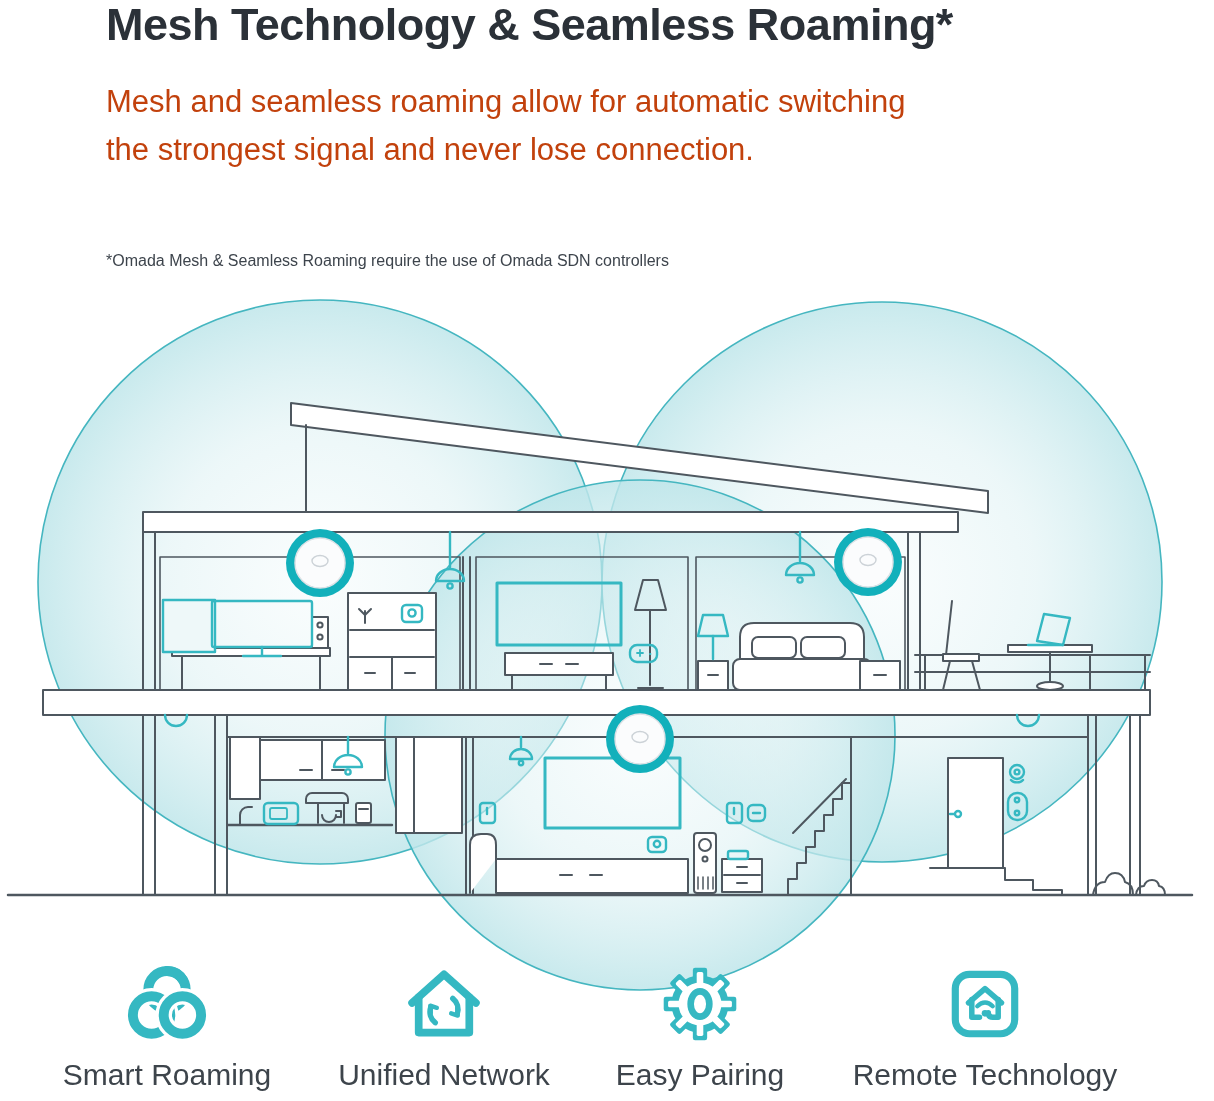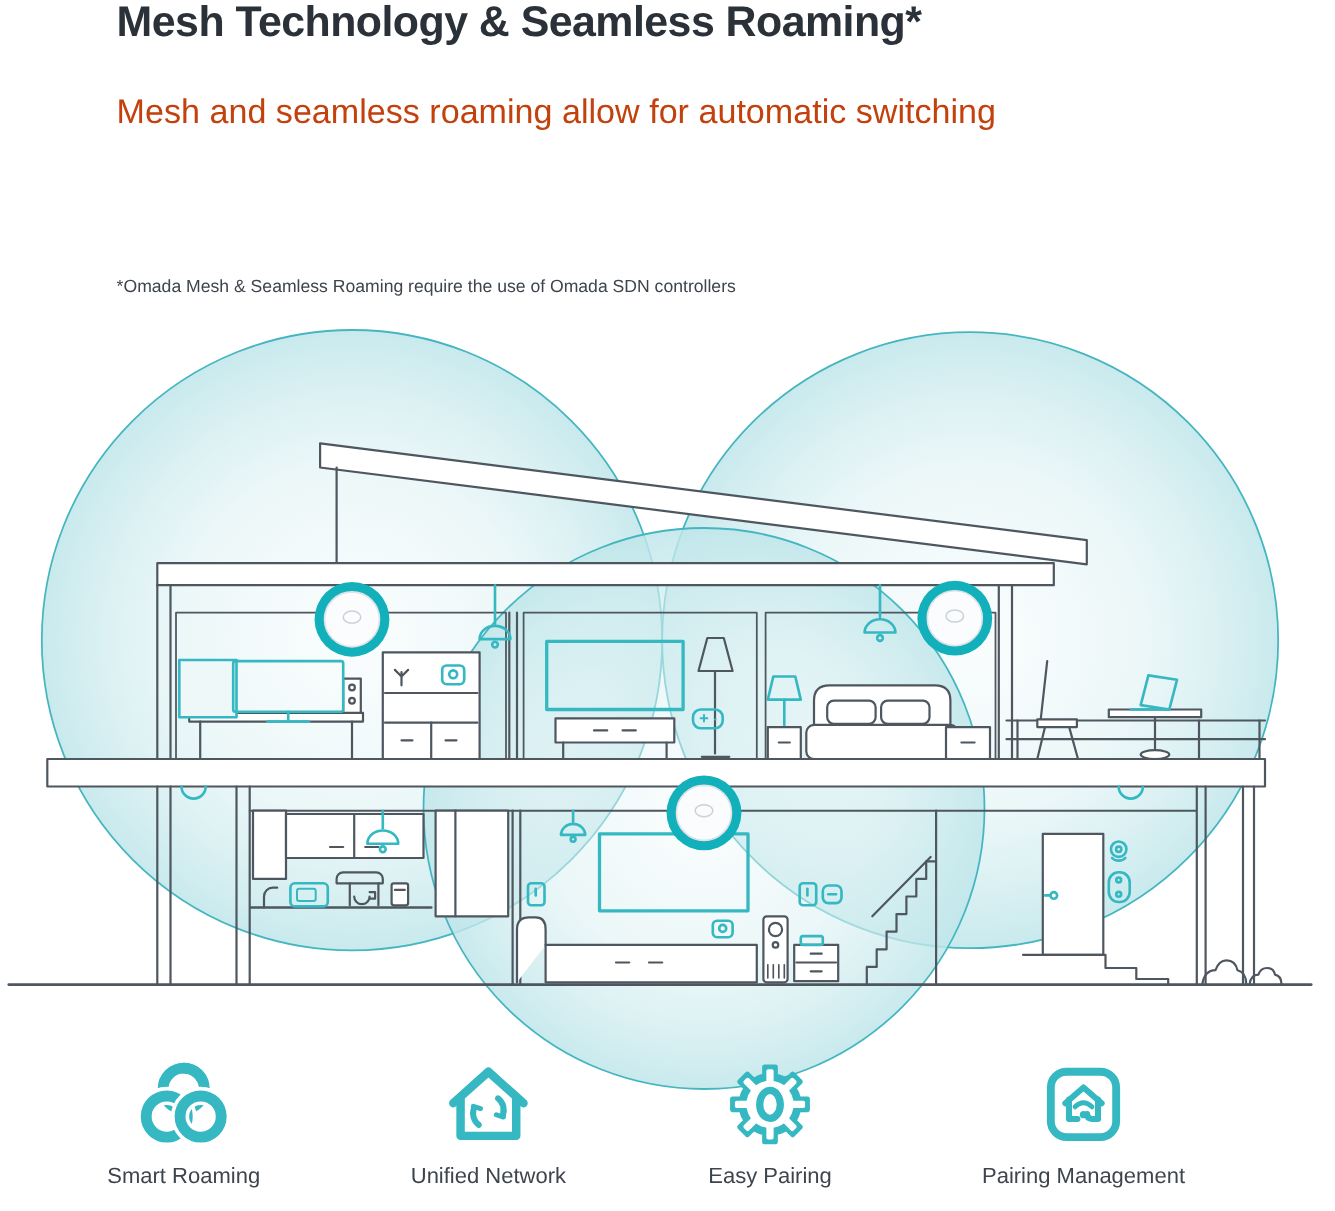--- a/index.html
+++ b/index.html
@@ -6,21 +6,21 @@
   .page{
     position:relative;
     width:1214px;height:1101px;
     background:#ffffff;
     overflow:hidden;
     font-family:"Liberation Sans", sans-serif;
     color:#3f464d;
   }
   .page-title{
     position:absolute;left:106px;top:0px;
-    font-size:39px;font-weight:700;letter-spacing:-0.5px;
+    font-size:45px;font-weight:700;letter-spacing:-0.5px;
     color:#2b3138;margin:0;line-height:1.1;
   }
   .page-desc{
     position:absolute;left:106px;top:78px;
     font-size:31px;font-weight:400;color:#c2410c;
     line-height:48px;margin:0;
   }
   .page-footnote{
     position:absolute;left:106px;top:252px;
     font-size:16px;color:#3d444c;margin:0;
@@ -32,37 +32,38 @@
   .features{
     position:absolute;left:0;top:960px;width:1214px;height:141px;
     z-index:2;
   }
   .feature{
     position:absolute;top:0;display:flex;flex-direction:column;
     align-items:center;
   }
   .feature .ficon{width:88px;height:88px;}
   .feature .flabel{
-    margin-top:10px;font-size:20px;font-weight:500;color:#3d444b;
+    margin-top:10px;font-size:30px;font-weight:500;color:#3d444b;
     white-space:nowrap;
   }
   .f1{left:47px;width:240px;}
   .f2{left:324px;width:240px;justify-content:flex-end;}
   .f3{left:580px;width:240px;}
   .f4{left:845px;width:280px;}
 </style>
 </head>
 <body>
 
 <div class="page">
 
   <h1 class="page-title">Mesh Technology &amp; Seamless Roaming*</h1>
 
   <div class="page-desc">
     <div>Mesh and seamless roaming allow for automatic switching</div>
+    <div>the strongest signal and never lose connection.</div>
   </div>
 
   <p class="page-footnote">*Omada Mesh &amp; Seamless Roaming require the use of Omada SDN controllers</p>
 
   <div class="illustration">
   <svg width="1214" height="715" viewBox="0 0 1214 715" xmlns="http://www.w3.org/2000/svg">
     <defs>
       <radialGradient id="cov" cx="50%" cy="50%" r="50%">
         <stop offset="0%" stop-color="#f2fafb" stop-opacity="0.40"></stop>
         <stop offset="55%" stop-color="#ddf1f3" stop-opacity="0.55"></stop>
@@ -359,17 +360,17 @@
       <svg class="ficon" viewBox="0 0 80 80">
         <g fill="none" stroke="#35b8c2" stroke-linecap="round" stroke-linejoin="round">
           <rect x="13" y="13" width="54" height="54" rx="13" stroke-width="6.5"></rect>
           <path d="M25,39 L40,26 L55,39" stroke-width="5"></path>
           <path d="M28,36 V52 H35" stroke-width="5"></path>
           <path d="M52,36 V52 H47 Q43,52 43,48" stroke-width="5"></path>
           <path d="M33,42 q7,-7 14,0" stroke-width="4"></path>
           <circle cx="40" cy="48.5" r="3" fill="#35b8c2" stroke="none"></circle>
         </g>
       </svg>
-      <div class="flabel">Pairing Management</div>
+      <div class="flabel">Remote Technology</div>
     </div>
 
   </div>
 </div>
 
 </body></html>

